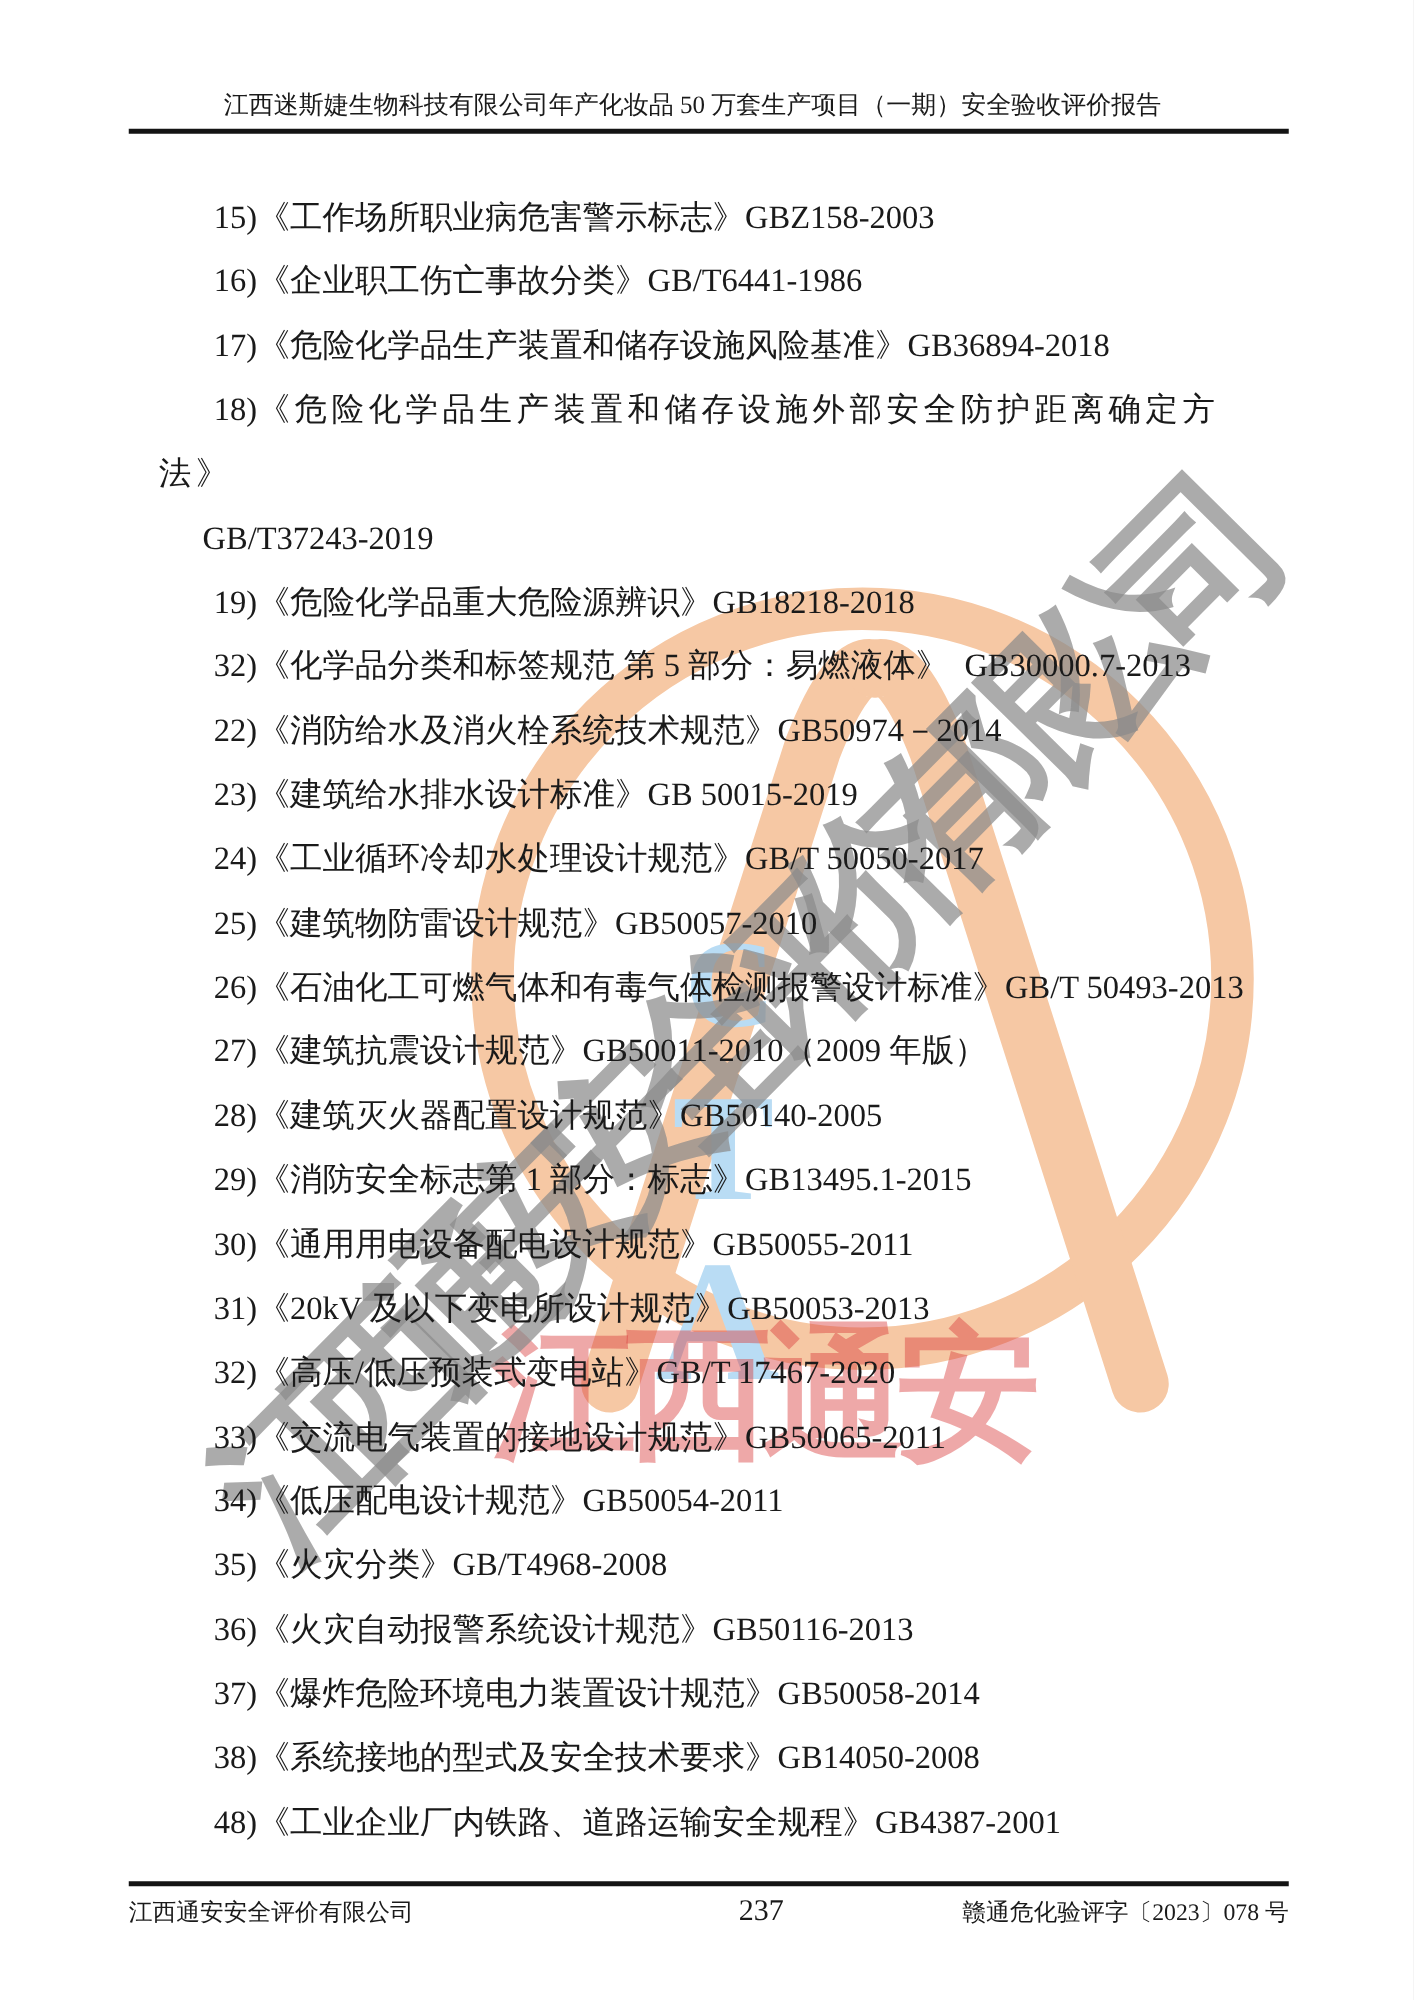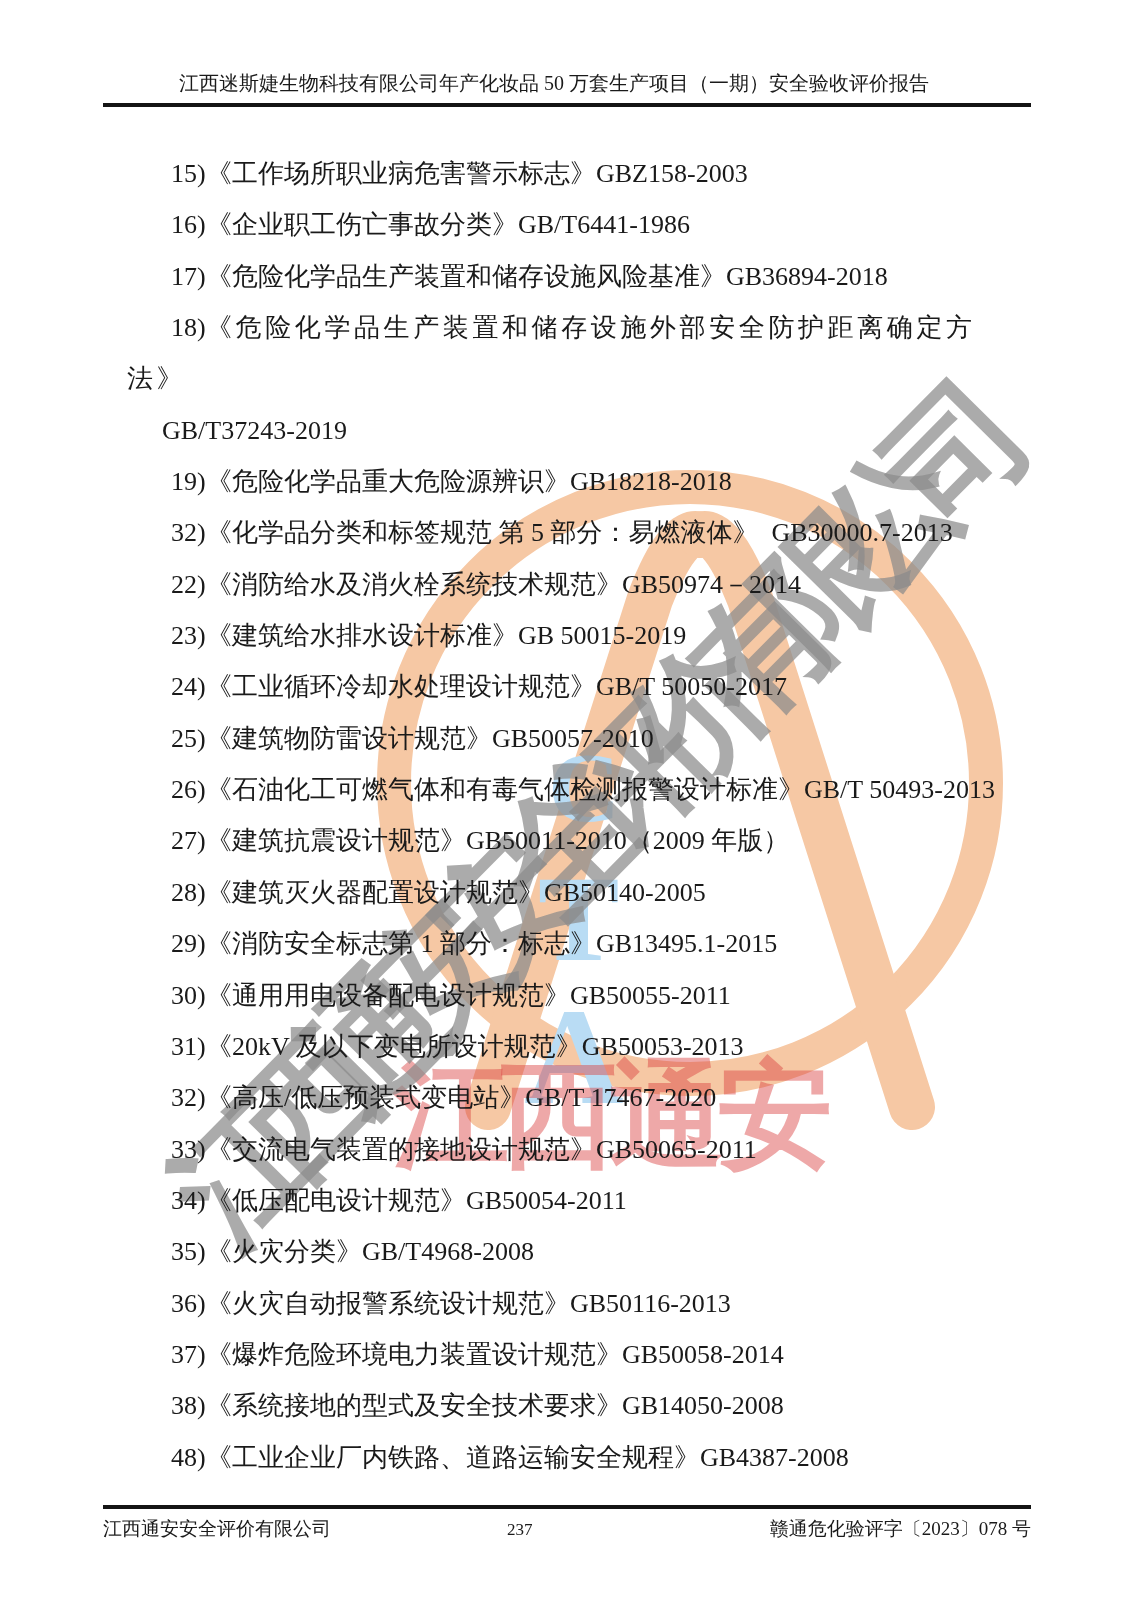--- a/index.html
+++ b/index.html
@@ -37,21 +37,21 @@
   .list{position:absolute;top:148px;left:127px;width:904px;font-size:26px;}
   .row{line-height:51.35px;white-space:pre-wrap;}
   .num{display:inline-block;width:35px;margin-left:44px;}
   .txt.justify{letter-spacing:3.6px;}
   .cont{padding-left:35px;}
   .footer{
     position:absolute;top:1516px;left:103px;width:928px;
     display:flex;align-items:baseline;font-size:19px;
   }
   .footer .f-left{flex:1;text-align:left;}
-  .footer .f-center{width:120px;text-align:left;font-size:17px;}
+  .footer .f-center{width:120px;text-align:right;font-size:24px;}
   .footer .f-right{flex:1;text-align:right;}
 </style>
 </head>
 <body>
 
 <div class="page">
 
   <svg class="wm wm-logo" viewBox="0 0 660 690" xmlns="http://www.w3.org/2000/svg">
     <circle cx="320" cy="318" r="296" fill="none" stroke="#f6c8a4" stroke-width="34"></circle>
     <path d="M330,70 Q308,62 280,134 L118,642" fill="none" stroke="#f6c8a4" stroke-width="46" stroke-linecap="round"></path>
@@ -85,21 +85,21 @@
         <div class="row"><span class="num">29)</span><span class="txt">《消防安全标志第 1 部分：标志》GB13495.1-2015</span></div>
         <div class="row"><span class="num">30)</span><span class="txt">《通用用电设备配电设计规范》GB50055-2011</span></div>
         <div class="row"><span class="num">31)</span><span class="txt">《20kV 及以下变电所设计规范》GB50053-2013</span></div>
         <div class="row"><span class="num">32)</span><span class="txt">《高压/低压预装式变电站》GB/T 17467-2020</span></div>
         <div class="row"><span class="num">33)</span><span class="txt">《交流电气装置的接地设计规范》GB50065-2011</span></div>
         <div class="row"><span class="num">34)</span><span class="txt">《低压配电设计规范》GB50054-2011</span></div>
         <div class="row"><span class="num">35)</span><span class="txt">《火灾分类》GB/T4968-2008</span></div>
         <div class="row"><span class="num">36)</span><span class="txt">《火灾自动报警系统设计规范》GB50116-2013</span></div>
         <div class="row"><span class="num">37)</span><span class="txt">《爆炸危险环境电力装置设计规范》GB50058-2014</span></div>
         <div class="row"><span class="num">38)</span><span class="txt">《系统接地的型式及安全技术要求》GB14050-2008</span></div>
-        <div class="row"><span class="num">48)</span><span class="txt">《工业企业厂内铁路、道路运输安全规程》GB4387-2008</span></div>
+        <div class="row"><span class="num">48)</span><span class="txt">《工业企业厂内铁路、道路运输安全规程》GB4387-2001</span></div>
       </div>
 
     <div class="rule bottom"></div>
     <div class="footer">
       <span class="f-left">江西通安安全评价有限公司</span>
       <span class="f-center">237</span>
       <span class="f-right">赣通危化验评字〔2023〕078 号</span>
     </div>
   </div>
 

